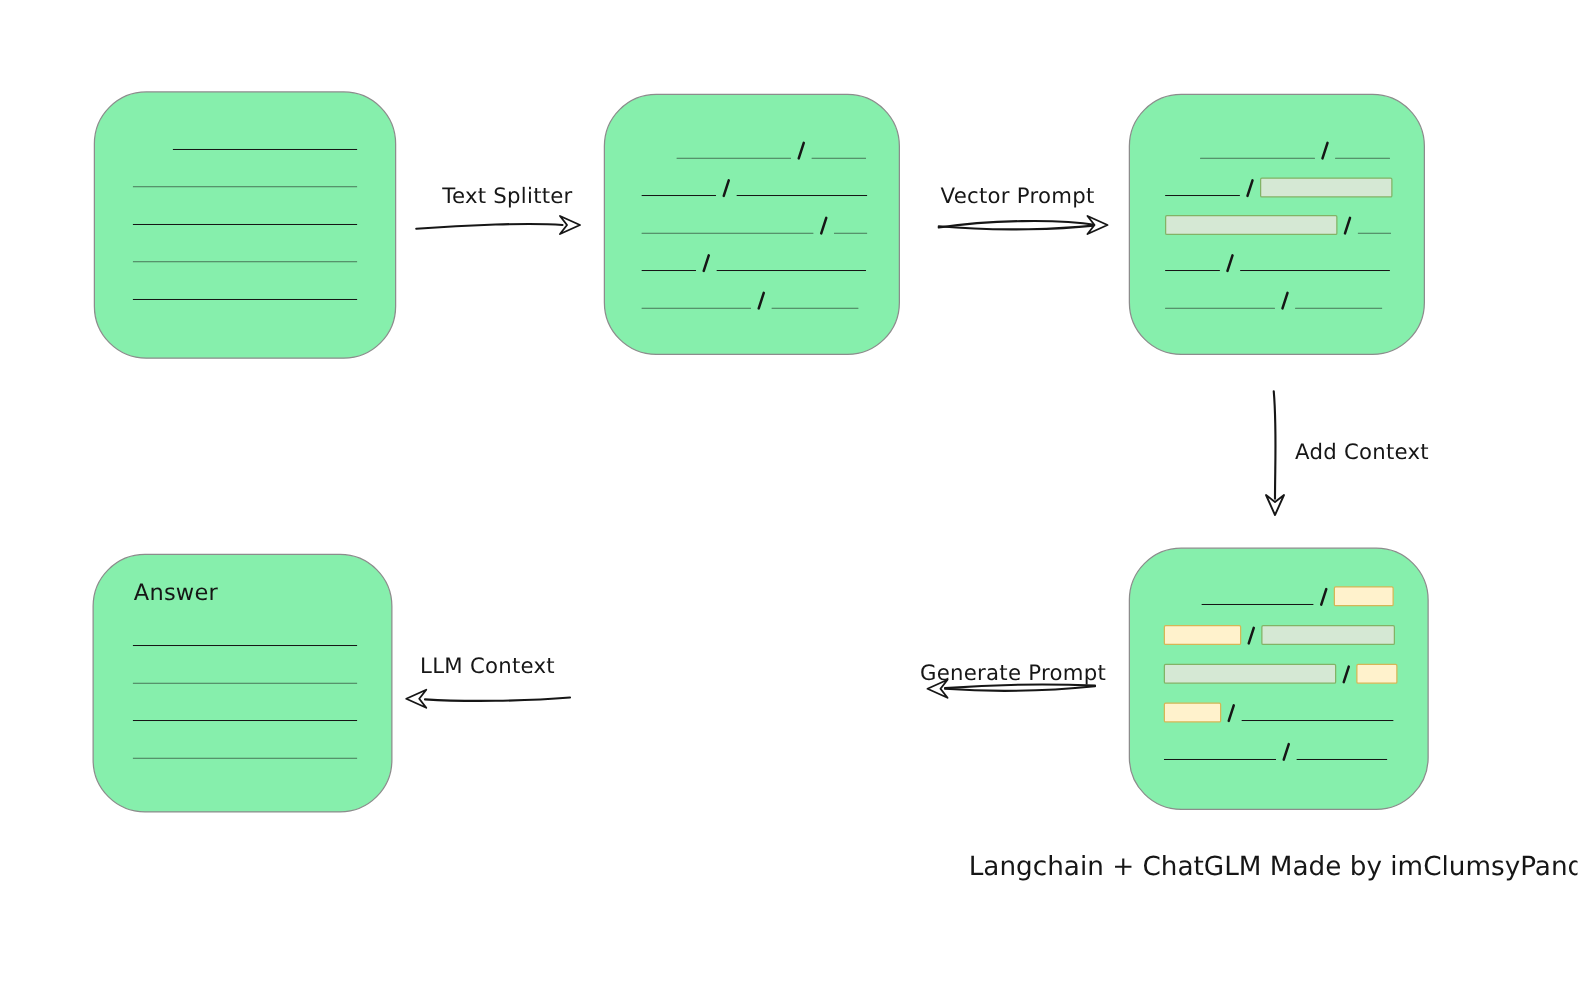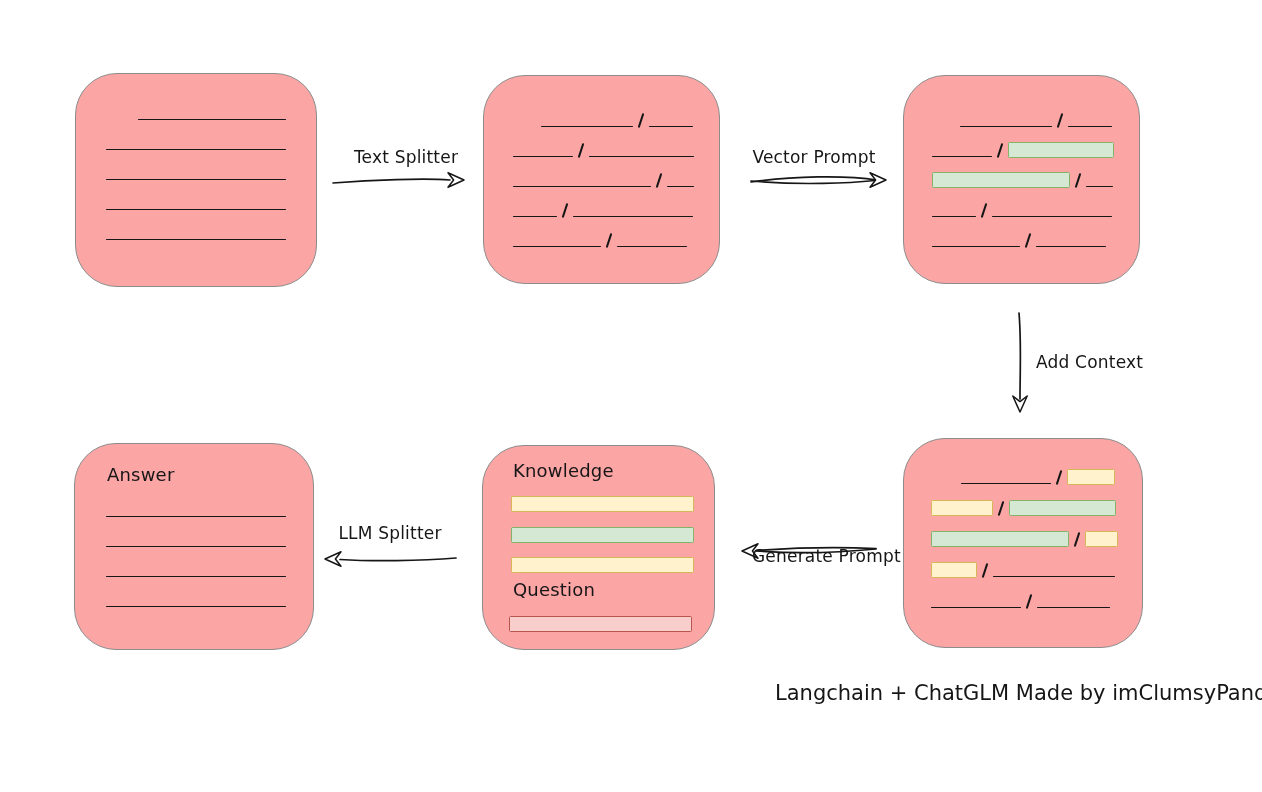--- a/index.html
+++ b/index.html
@@ -17,21 +17,21 @@
     color:var(--ink);
     position:relative;
     overflow:hidden;
   }
   .canvas{position:absolute;inset:0;width:1262px;height:792px;}
 
   .sketch-box{
     position:absolute;
     border:1.4px solid var(--box-stroke);
     border-radius:42px;
-    background:#fca5a5;
+    background:#86efac;
   }
   #box-source   {left:75px;  top:73px;  width:242px; height:214px;}
   #box-split    {left:483px; top:75px;  width:237px; height:209px;}
   #box-vector   {left:903px; top:75px;  width:237px; height:209px;}
   #box-context  {left:903px; top:438px; width:240px; height:210px;}
   #box-prompt   {left:482px; top:445px; width:233px; height:205px;}
   #box-answer   {left:74px;  top:443px; width:240px; height:207px;}
 
   .rows{position:absolute;}
   .row{display:flex;align-items:flex-end;height:30px;}
@@ -62,21 +62,21 @@
   #question-label {left:30px;top:133px;}
   #answer-label   {left:32px;top:20px;}
 
   .arrow-label{
     position:absolute;font-size:17px;letter-spacing:.2px;
     color:var(--ink);text-align:center;white-space:nowrap;
   }
   #lbl-text-splitter  {left:341px;top:147px;width:130px;}
   #lbl-vector-search  {left:748px;top:147px;width:132px;}
   #lbl-add-context    {left:1036px;top:352px;text-align:center;}
-  #lbl-generate-prompt{left:736px;top:546px;width:148px;margin-left:16px;}
+  #lbl-generate-prompt{left:736px;top:529px;width:148px;}
   #lbl-llm-response   {left:326px;top:523px;width:128px;}
 
   .caption{
     position:absolute;left:775px;top:681px;width:400px;
     font-size:21px;text-align:center;white-space:nowrap;color:var(--ink);
   }
 
   svg.arrows{position:absolute;inset:0;pointer-events:none;}
   svg.arrows path.shaft{fill:none;stroke:var(--ink);stroke-width:1.7;stroke-linecap:round;}
   svg.arrows path.head{fill:#ffffff;stroke:var(--ink);stroke-width:1.5;stroke-linejoin:round;}
@@ -193,40 +193,20 @@
           <div class="lineseg" style="width: 122px;"></div>
         </div>
         <div class="row">
           <div class="lineseg" style="width: 90px;"></div>
           <div class="slash"></div>
           <div class="lineseg" style="width: 73px;"></div>
         </div>
       </div>
   </div>
 
-  <div class="sketch-box" id="box-prompt">
-    <div class="box-label" id="knowledge-label">Knowledge</div>
-    <div class="rows rows-knowledge bars">
-        <div class="row">
-          <div class="bar yellow" style="width: 183px;"></div>
-        </div>
-        <div class="row">
-          <div class="bar green" style="width: 183px;"></div>
-        </div>
-        <div class="row">
-          <div class="bar yellow" style="width: 183px;"></div>
-        </div>
-      </div>
-    <div class="box-label" id="question-label">Question</div>
-    <div class="rows rows-question bars">
-        <div class="row">
-          <div class="bar red" style="width: 183px;"></div>
-        </div>
-      </div>
-  </div>
 
   <div class="sketch-box" id="box-answer">
     <div class="box-label" id="answer-label">Answer</div>
     <div class="rows rows-answer">
         <div class="row">
           <div class="lineseg" style="width: 180px;"></div>
         </div>
         <div class="row">
           <div class="lineseg" style="width: 180px;"></div>
         </div>
@@ -261,16 +241,16 @@
     <g>
       <path class="shaft" d="M456,558 C420,561 372,561.5 340,559.5"></path>
       <path class="head" d="M341,551.8 L325,559 L341,566.2 L335.4,559 Z"></path>
     </g>
   </svg>
 
   <div class="arrow-label" id="lbl-text-splitter">Text Splitter</div>
   <div class="arrow-label" id="lbl-vector-search">Vector Prompt</div>
   <div class="arrow-label" id="lbl-add-context">Add Context</div>
   <div class="arrow-label" id="lbl-generate-prompt">Generate Prompt</div>
-  <div class="arrow-label" id="lbl-llm-response">LLM Splitter</div>
+  <div class="arrow-label" id="lbl-llm-response">LLM Context</div>
 
   <div class="caption">Langchain + ChatGLM Made by imClumsyPanda</div>
 </div>
 
 </body></html>

